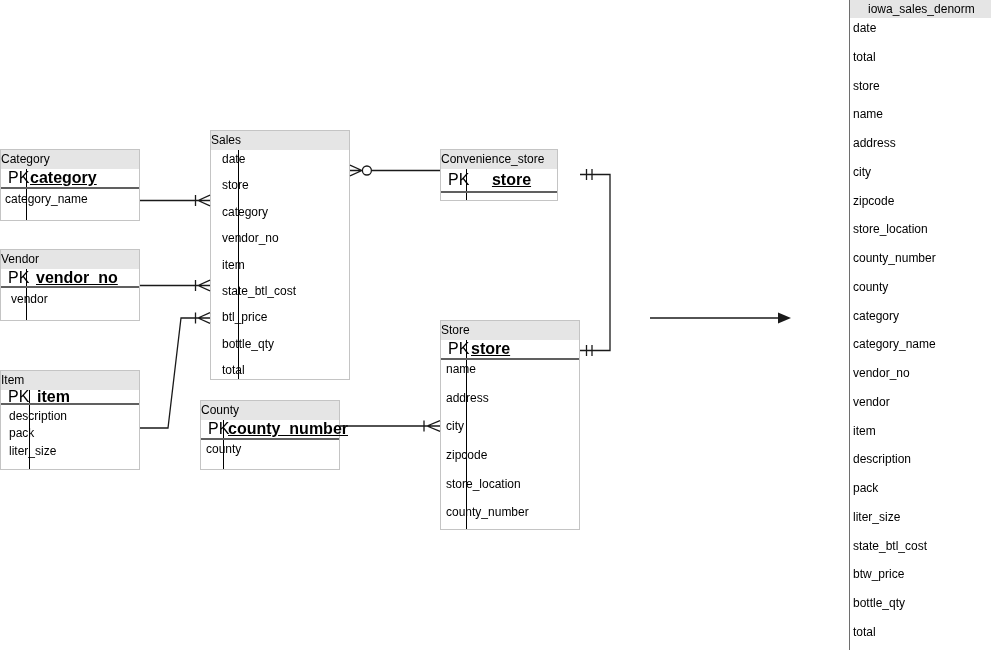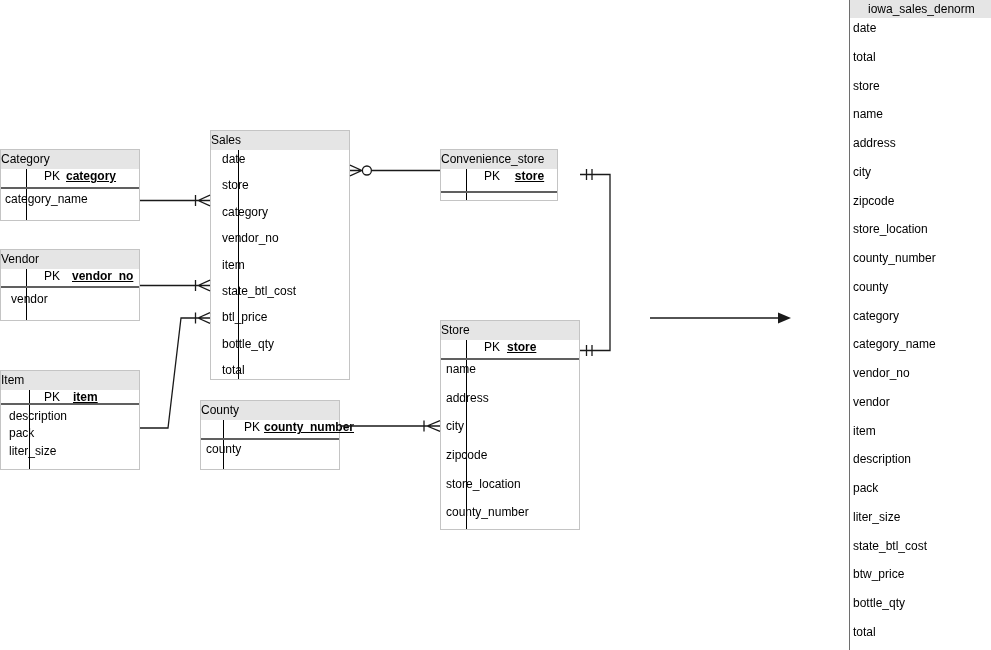--- a/index.html
+++ b/index.html
@@ -11,21 +11,21 @@
   
   .erd-table{
     position:absolute;background:#fff;border:1px solid #c4c4c4;
     box-sizing:border-box;z-index:2;
   }
   .tbl-header{
     height:19px;line-height:19px;background:#e5e5e5;
     font-size:12px;white-space:nowrap;overflow:hidden;
   }
   .pk-sep{position:absolute;left:var(--pkw);top:19px;bottom:0;width:1px;background:#000;}
-  .pk-row{display:flex;height:var(--pkh);align-items:flex-start;font-size:12px;margin-left:36px;}
+  .pk-row{display:flex;height:var(--pkh);align-items:center;font-size:16px;}
   .pk-label{width:var(--pkw);padding-left:7px;box-sizing:border-box;flex:none;}
   .pk-name{flex:1;font-weight:bold;text-decoration:underline;padding-left:var(--apad,5px);white-space:nowrap;}
   .pk-center .pk-name{text-align:center;padding-left:0;}
   .pk-div{position:absolute;left:0;right:0;top:calc(19px + var(--pkh));height:2px;background:#606060;}
   .attr-rows{margin-top:2px;}
   .no-pk .attr-rows{margin-top:0;}
   .attr-row{
     height:var(--rowh,20px);box-sizing:border-box;
     padding:var(--rowpad,3px) 0 0 var(--apad,5px);
     font-size:12px;white-space:nowrap;

